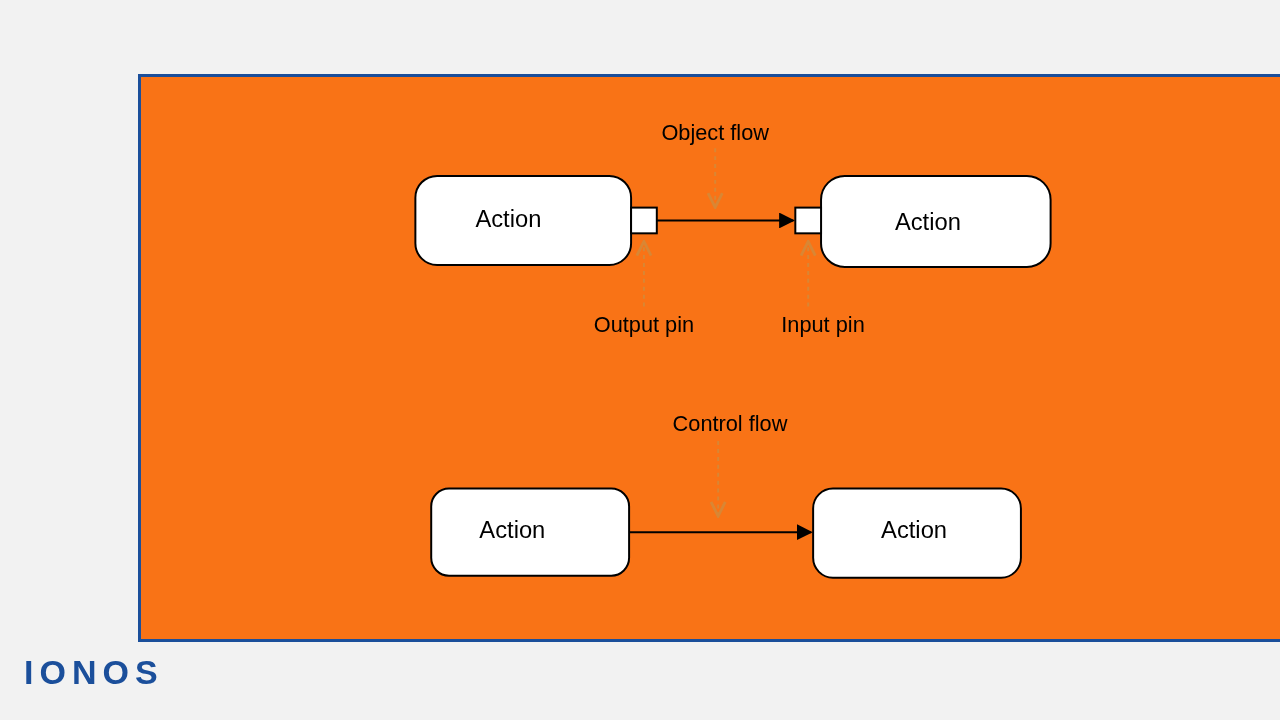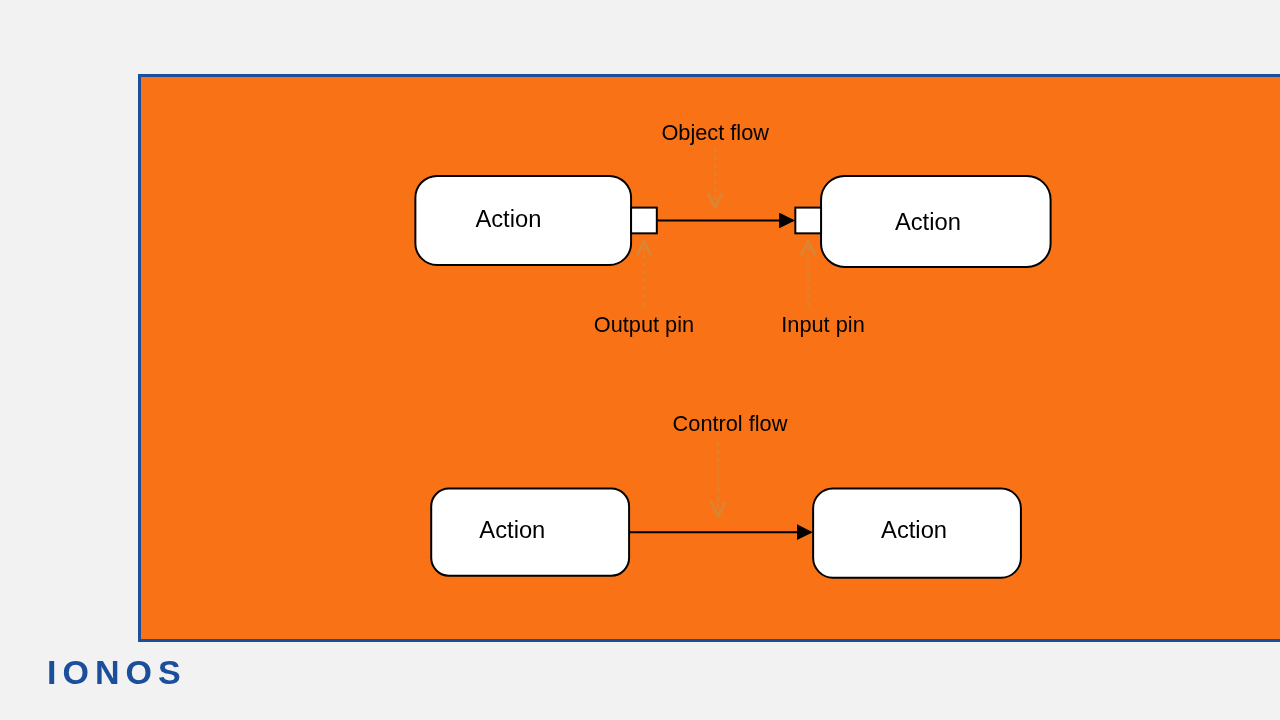--- a/index.html
+++ b/index.html
@@ -23,21 +23,20 @@
   }
   .logo {
     position: absolute;
     left: 24px;
     bottom: 28px;
     color: #1b4f9b;
     font-size: 34px;
     font-weight: 600;
     letter-spacing: 6px;
     font-family: "Segoe UI", Arial, sans-serif;
-    margin-left: 23px;
   }
   
   svg.diagram {
     position: absolute;
     inset: 0;
     width: 100%;
     height: 100%;
   }
   .action-label {
     font-size: 24px;

